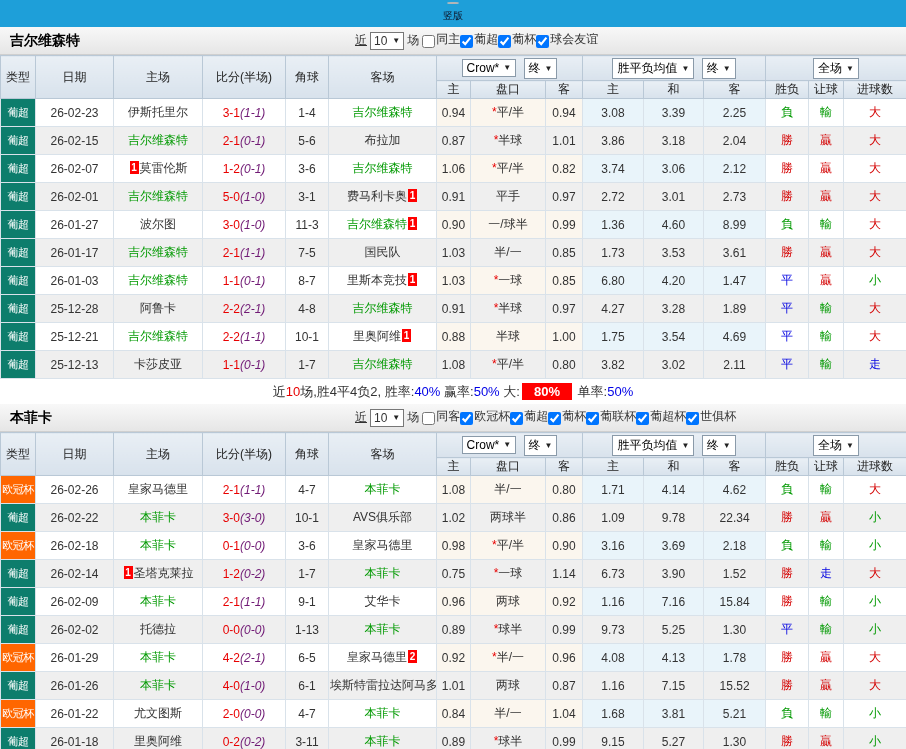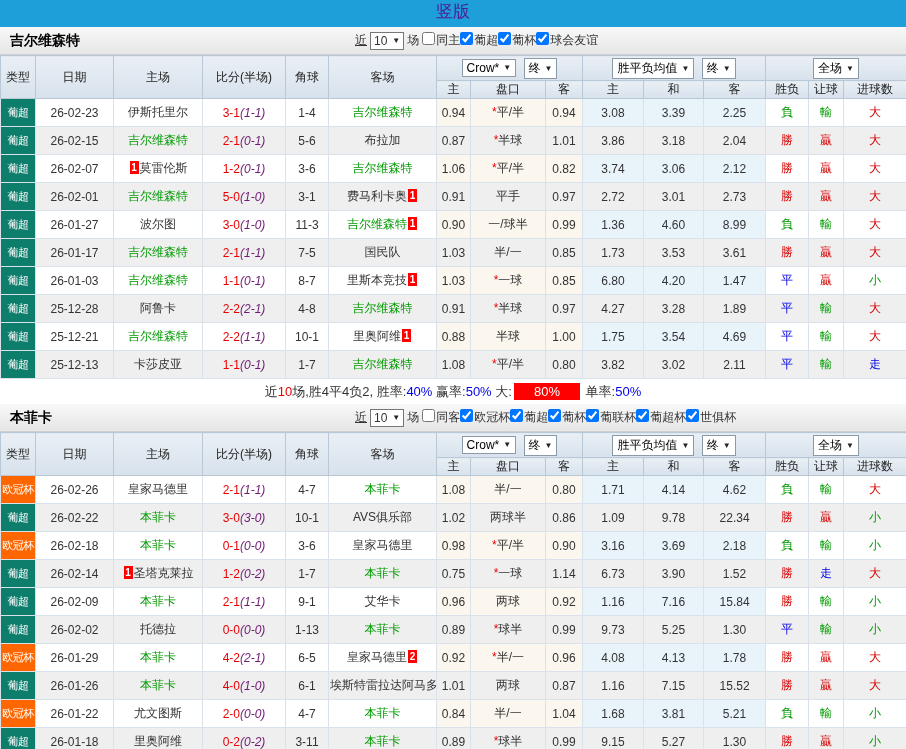--- a/index.html
+++ b/index.html
@@ -19,40 +19,40 @@
     width:12px; height:12px; border-radius:50%;
     background:#f1f1f1; border:1px solid #b5b5b5;
     display:inline-block; position:relative;
     box-shadow: inset 0 1px 2px rgba(0,0,0,.35);
     cursor:pointer;
   }
   .radio.checked::after {
     content:""; position:absolute; left:3px; top:3px; right:3px; bottom:3px;
     border-radius:50%; background:#4a4a4a;
   }
-  .radio-label { font-size:17px; color:#4c1d95; }
+  .radio-label { font-size:10px; color:#0f172a; }
   
   .section-bar {
     height:28px; background:linear-gradient(#f8f8f8,#e6e6e6);
     border-bottom:1px solid #cfcfcf;
     position:relative; display:flex; align-items:center;
   }
   .team-name { font-weight:bold; font-size:14px; color:#000; padding-left:10px; }
   .controls {
     position:absolute; left:355px; top:0; height:100%;
     display:flex; align-items:center; gap:3px; font-size:12px; color:#333;
     white-space:nowrap;
   }
   .near-link { text-decoration:underline; cursor:pointer; color:#333; }
   .count-chip {
     border:1px solid #777; background:#fff; padding:0 3px; height:18px;
     display:inline-flex; align-items:center; gap:5px; cursor:pointer;
   }
   .caret { font-size:8px; color:#222; }
-  .filter { display:inline-flex; align-items:flex-start; gap:1px; }
+  .filter { display:inline-flex; align-items:flex-end; gap:1px; }
   .filter input { width:13px; height:13px; margin:0; cursor:pointer; }
   
   table { border-collapse:collapse; table-layout:fixed; width:906px; }
   col.c1{width:35px} col.c2{width:78px} col.c3{width:89px} col.c4{width:83px}
   col.c5{width:43px} col.c6{width:108px} col.c7{width:34px} col.c8{width:75px}
   col.c9{width:37px} col.c10{width:61px} col.c11{width:60px} col.c12{width:62px}
   col.c13{width:43px} col.c14{width:35px} col.c15{width:63px}
   th {
     background:linear-gradient(#e9eff5,#d8e2ec);
     border:1px solid #b9c8d6; font-weight:normal; font-size:12px; color:#222;
@@ -92,21 +92,21 @@
   .res-green { color:#009900; }
   .res-blue { color:#0000e0; }
   
   .summary {
     height:25px; display:flex; align-items:center; justify-content:center;
     font-size:13px; background:#fff; gap:0;
   }
   .sum-k { color:#333; white-space:pre; }
   .sum-r { color:#e80000; white-space:pre; }
   .sum-b { color:#0000e6; white-space:pre; }
-  .sum-hl { background:#ff0000; color:#fff; padding:1px 20px; margin:8px 2px; white-space:pre; }
+  .sum-hl { background:#ff0000; color:#fff; padding:1px 12px; margin:8px 2px; white-space:pre;font-weight:bold; }
 </style>
 </head>
 <body>
 
 <div class="topbar">
   <span class="title">近期战绩</span>
   <span class="radio"></span>
   <span class="radio-label">竖版</span>
   <span class="radio checked"></span>
   <span class="radio-label">横版</span>

